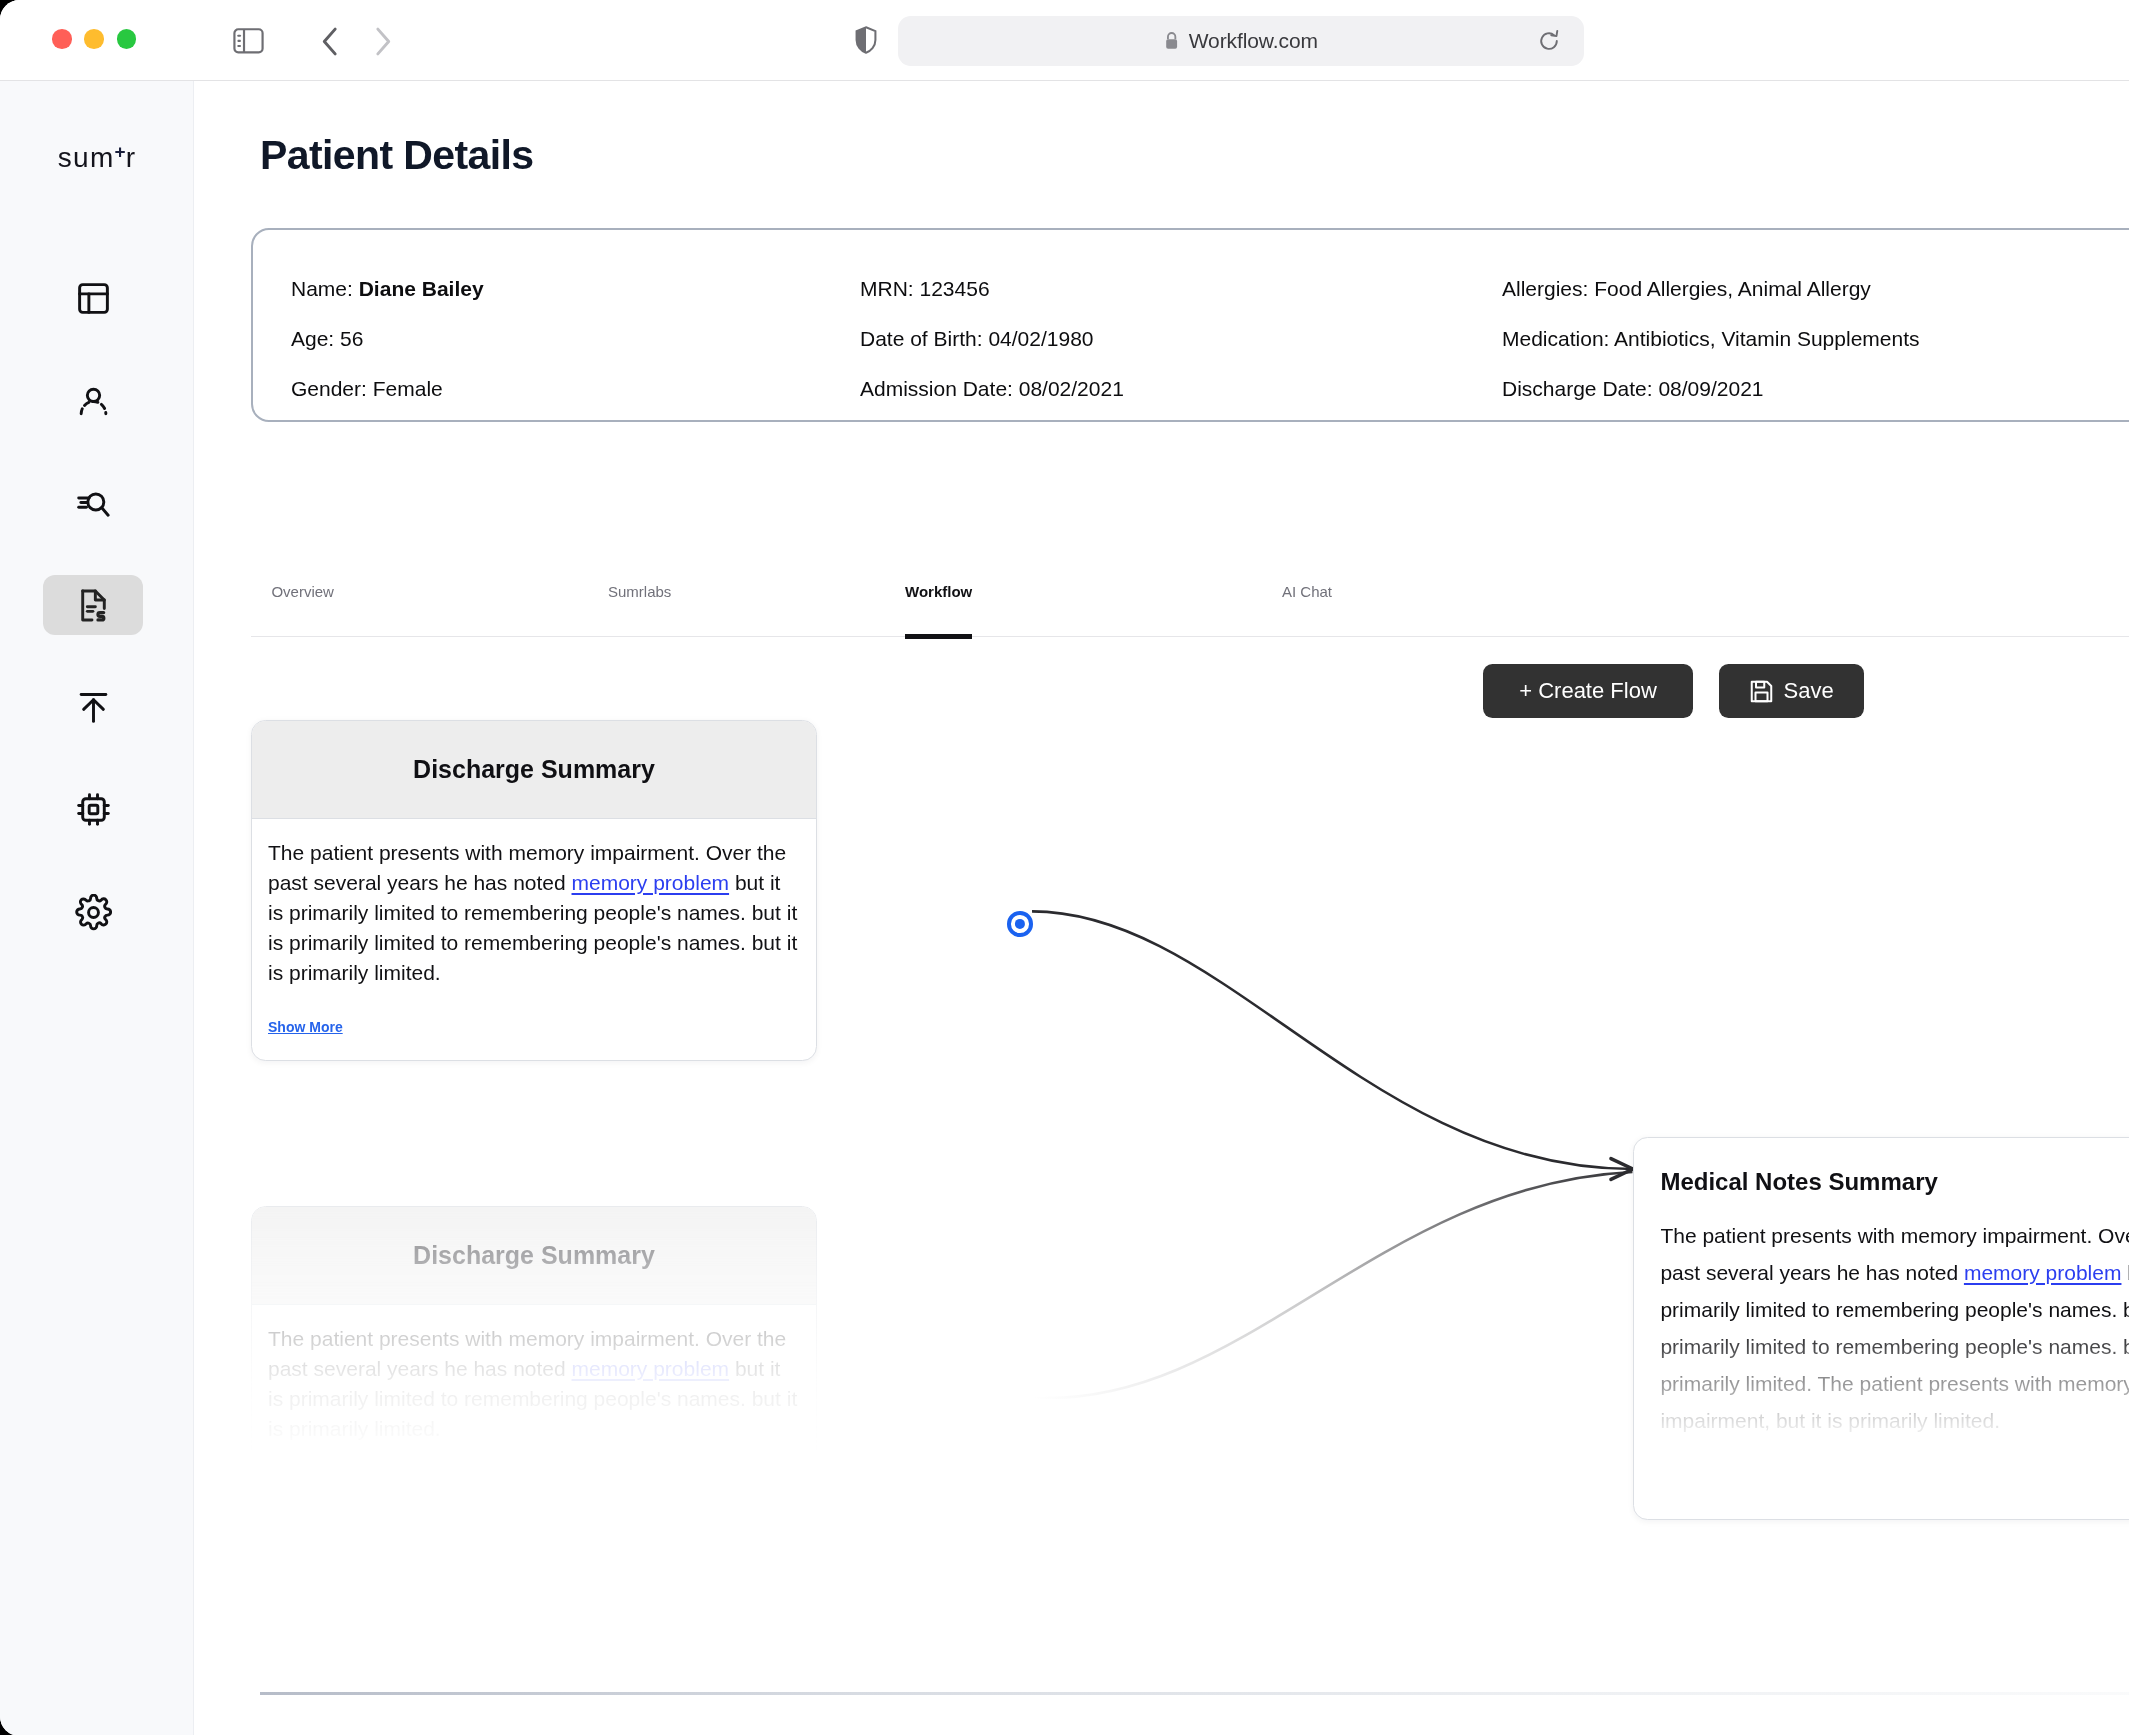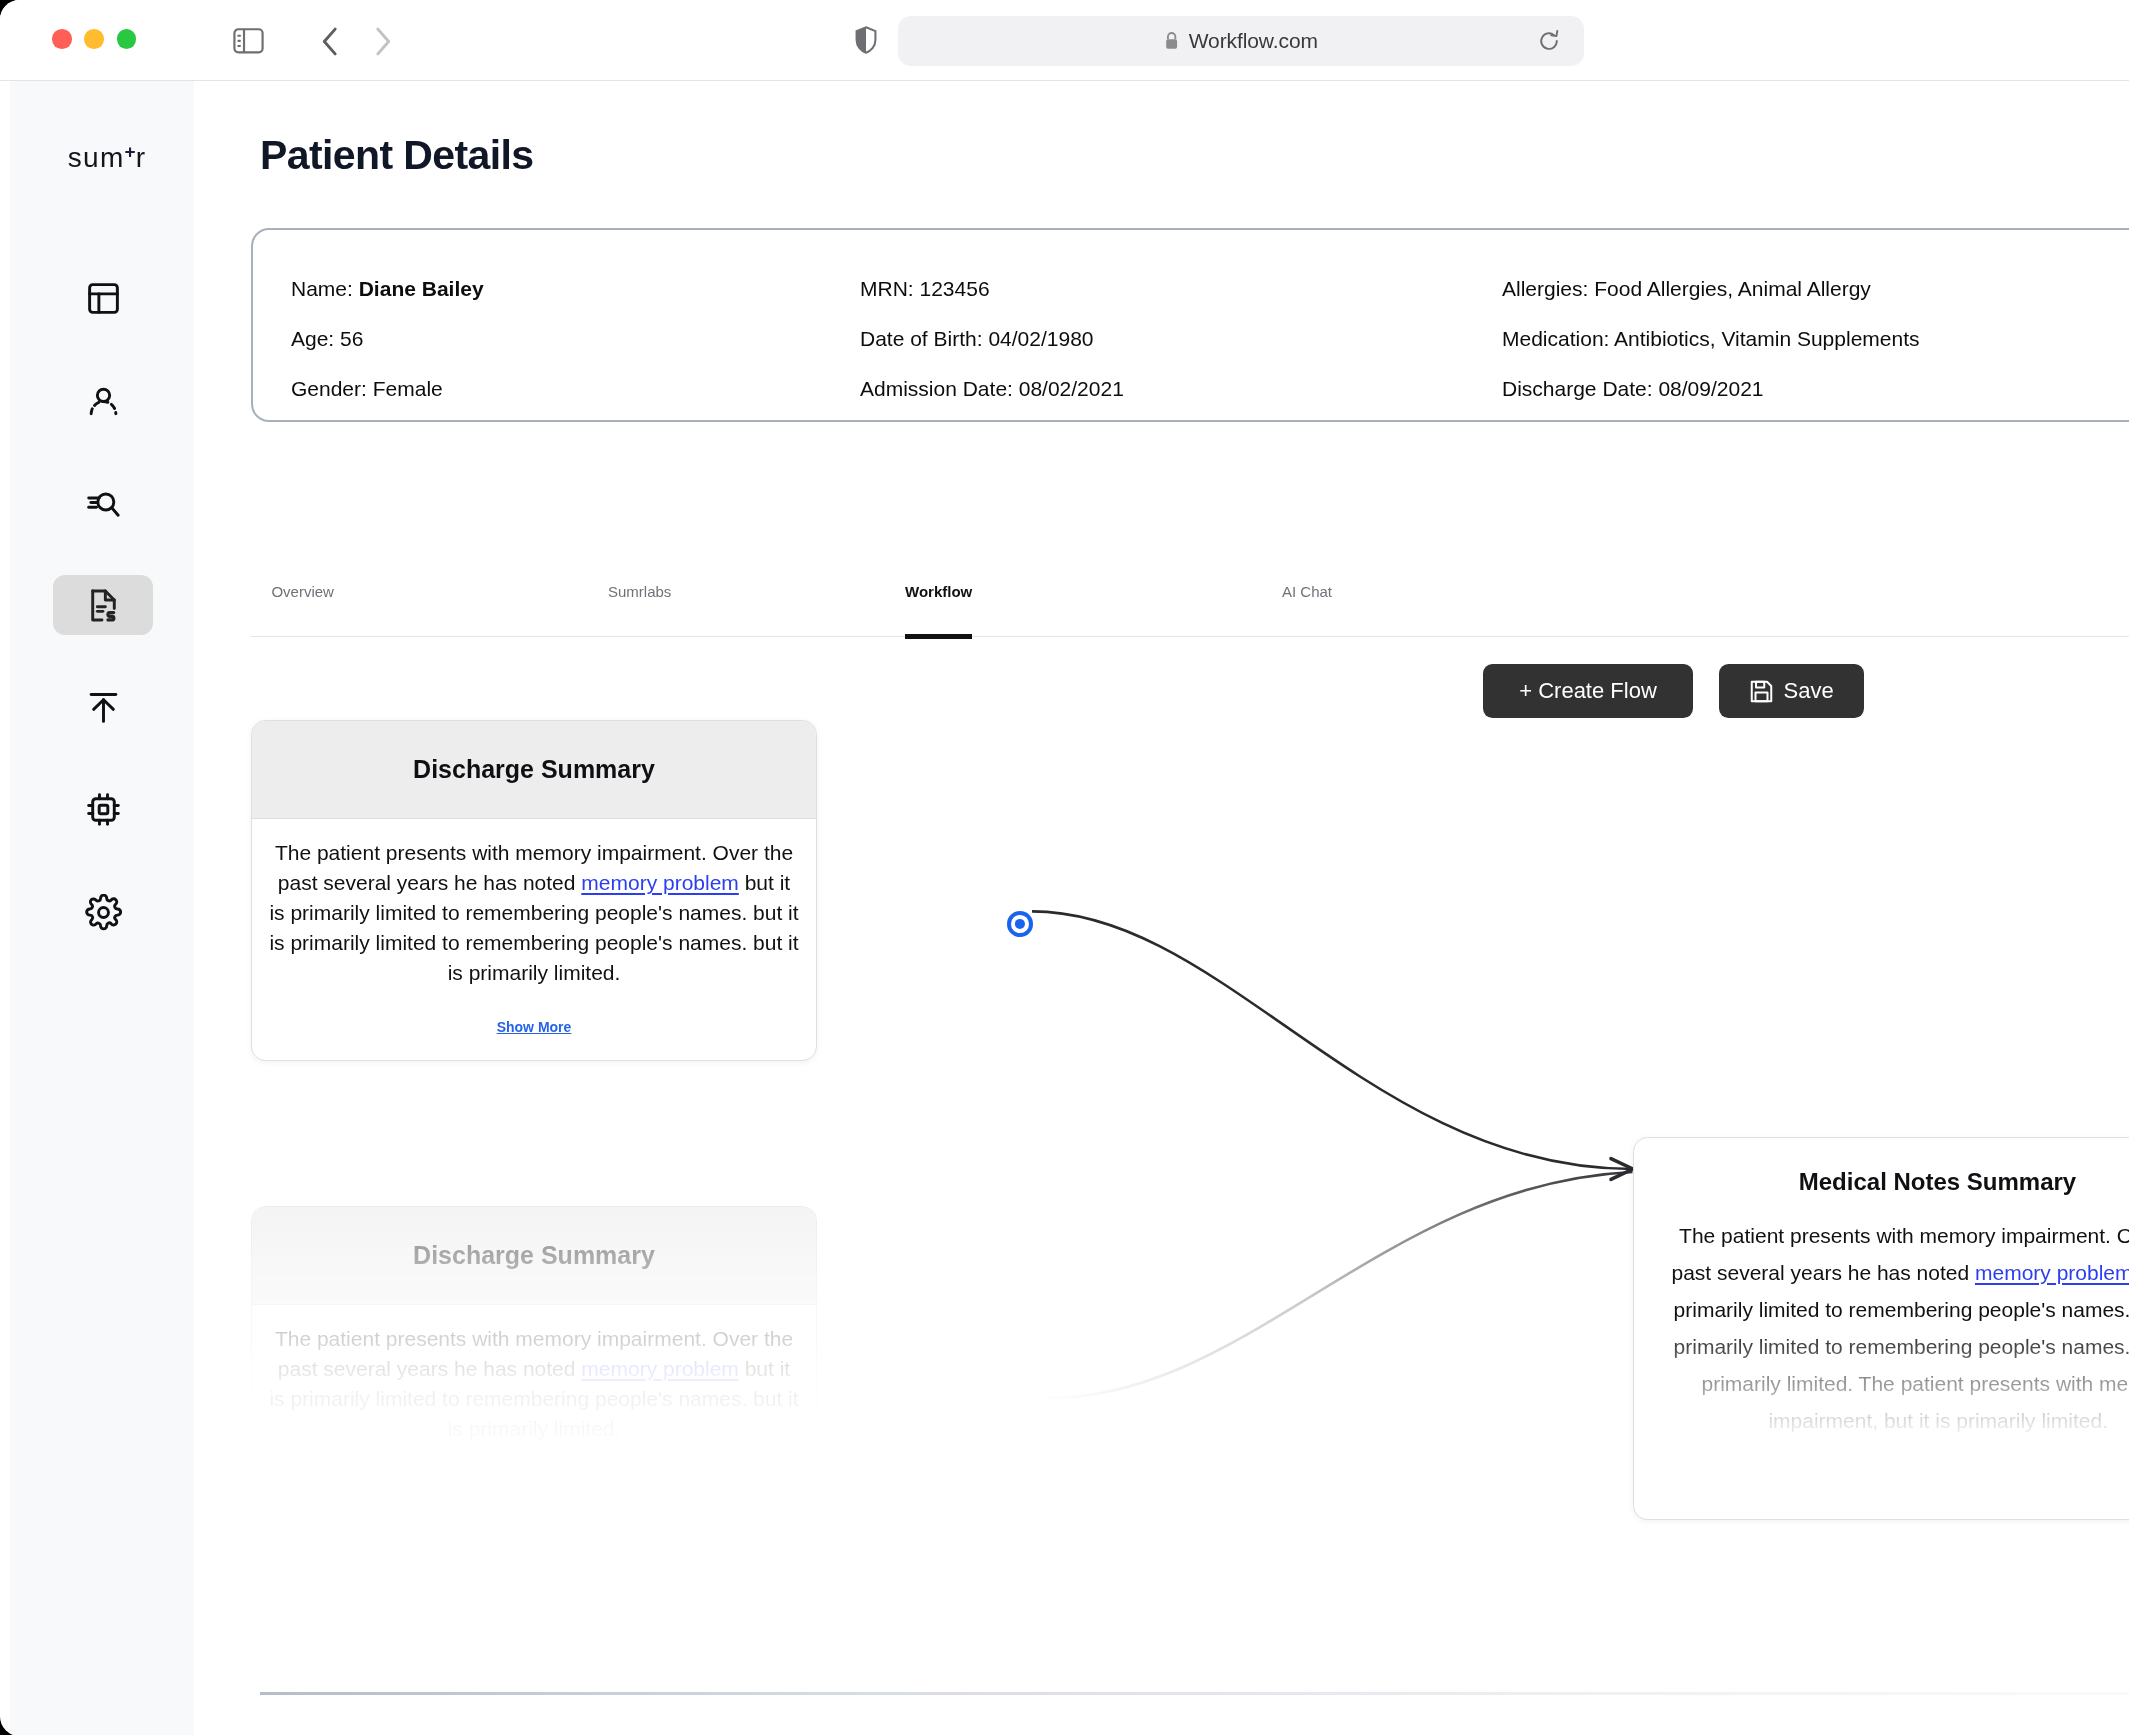--- a/index.html
+++ b/index.html
@@ -65,21 +65,21 @@
   #reload-btn {
     position: absolute; right: 21px; top: 50%;
     transform: translateY(-50%);
     width: 28px; height: 28px;
     display: flex; align-items: center; justify-content: center;
   }
 
   
   #app-sidebar {
     position: absolute;
-    left: 10px; top: 81px;
+    left: 0; top: 81px;
     width: 194px; height: 1655px;
     background: #f8f9fb;
     border-right: 0.4px solid #eceef2;
   }
   #brand-logo {
     position: absolute; left: 0; top: 60px;
     width: 194px;
     text-align: center;
     font-size: 28px;
     font-weight: 400;
@@ -187,21 +187,20 @@
     overflow: hidden;
   }
 
   .flow-node {
     position: absolute;
     background: #ffffff;
     border: 1.3px solid #dcdfe4;
     border-radius: 14.5px;
     box-shadow: 0 1.7px 6px rgba(16,24,40,0.05);
     overflow: hidden;
-    text-align: center;
   }
 
   
   #node-discharge-1 {
     left: 57px; top: 9.4px;
     width: 566px; height: 341px;
     z-index: 4;
   }
   .node-header {
     height: 98px;

